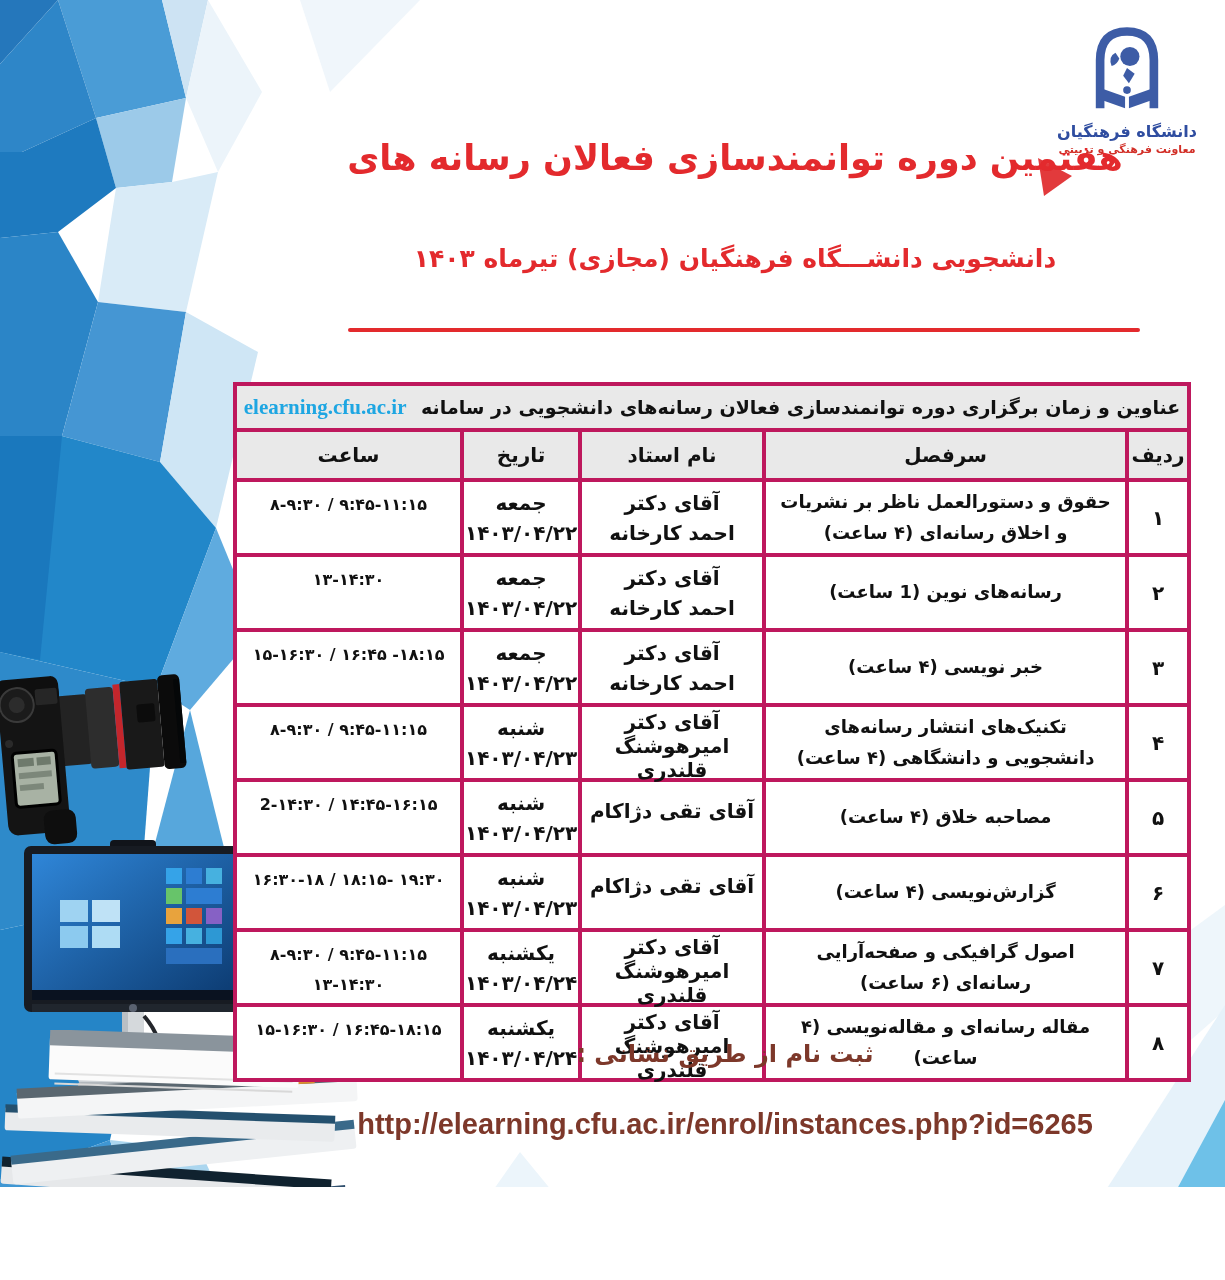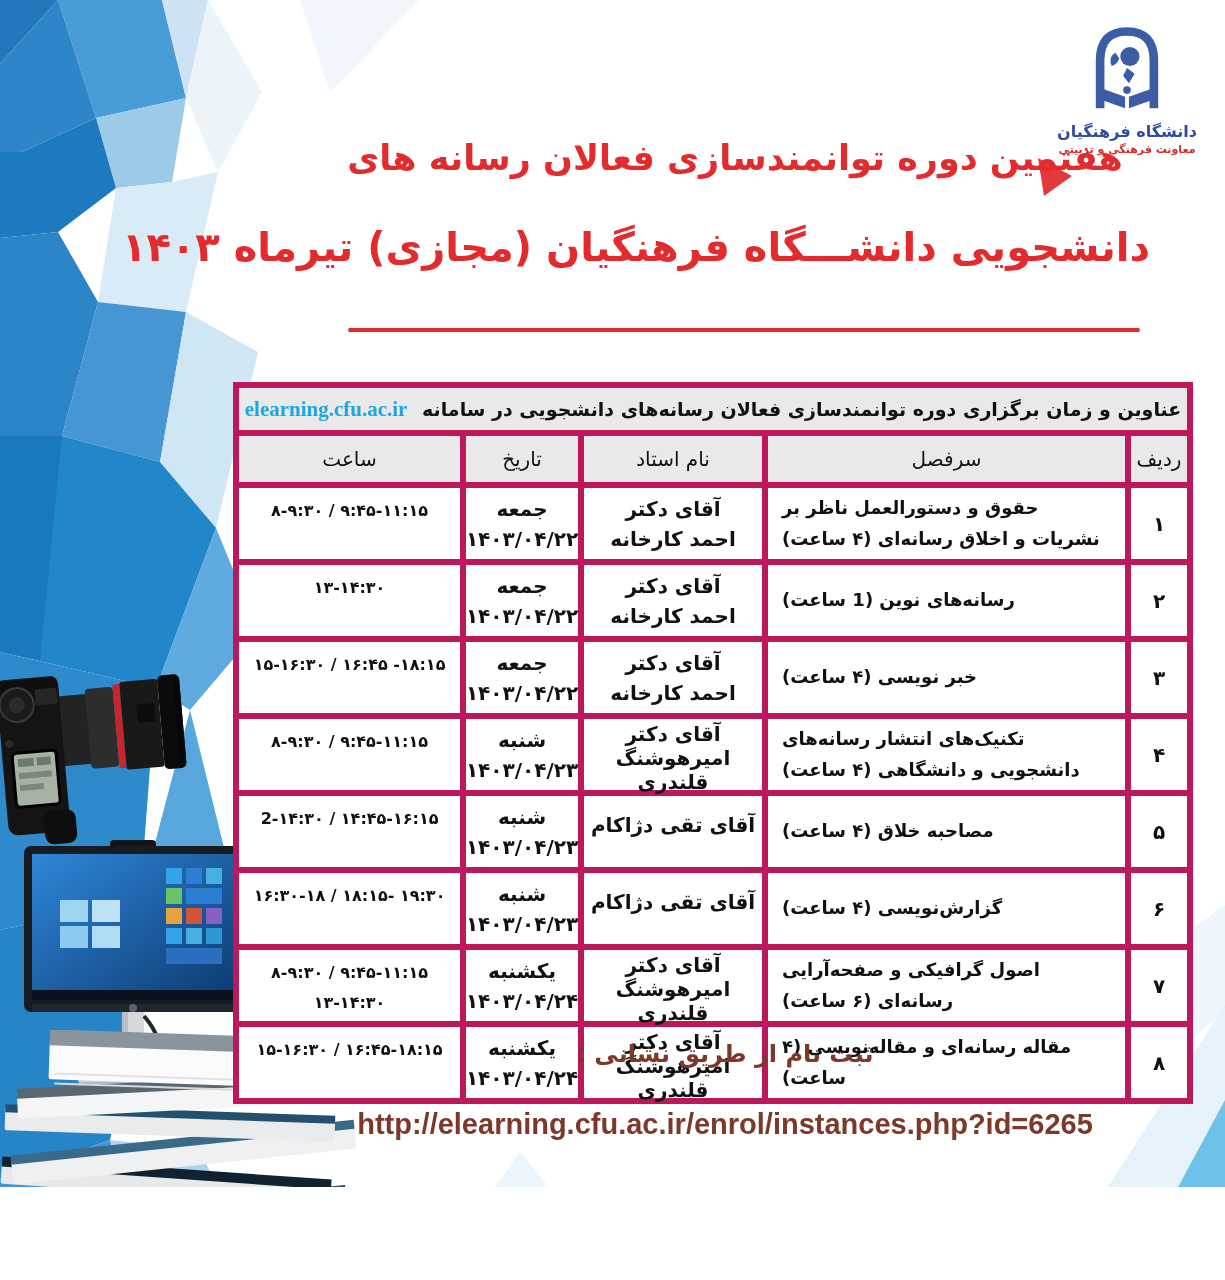--- a/index.html
+++ b/index.html
@@ -8,35 +8,35 @@
   .bg{position:absolute;left:0;top:0;z-index:0;}
   .deco{position:absolute;z-index:1;}
   
   .logo{position:absolute;top:20px;right:28px;width:140px;z-index:2;text-align:center;}
   .logo .uni{font-size:16px;font-weight:700;color:#2f4da0;direction:rtl;margin-top:2px;}
   .logo .dept{font-size:11px;font-weight:700;color:#d22f27;direction:rtl;margin-top:2px;}
   
   .title{position:absolute;left:320px;width:830px;top:138px;z-index:2;direction:rtl;
          text-align:center;color:#e32a2d;font-weight:700;}
   .title .l1{font-size:35px;white-space:nowrap;}
-  .title .l2{font-size:40px;white-space:nowrap;margin-top:46px;}
+  .title .l2{font-size:25px;white-space:nowrap;margin-top:66px;}
   .rule{position:absolute;left:348px;top:328px;width:792px;height:4px;background:#e32a2d;
         border-radius:2px;z-index:2;}
   
   .tblwrap{position:absolute;left:233px;top:382px;width:954px;z-index:3;}
   table{width:100%;border-collapse:collapse;table-layout:fixed;direction:rtl;
         border:3px solid #161616;background:#fff;}
-  td,th{border:6px solid #be185d;color:#111;}
+  td,th{border:4px solid #be185d;color:#111;}
   .caption-td{height:40px;background:#e9e9e9;text-align:center;font-weight:700;font-size:19px;}
   .cap-link{font-family:"Liberation Serif",serif;font-weight:700;font-size:21px;color:#1ea6e2;
             direction:ltr;unicode-bidi:isolate;margin-right:8px;}
-  th{height:44px;background:#e9e9e9;font-size:20px;font-weight:400;text-align:center;}
+  th{height:44px;background:#e9e9e9;font-size:20px;font-weight:700;text-align:center;}
   td{background:#fff;font-weight:700;}
   .c-num{height:69px;text-align:center;vertical-align:middle;font-size:20px;}
-  .c-topic{padding:0 14px;vertical-align:middle;text-align:left;font-size:18px;line-height:1.7;}
+  .c-topic{padding:0 14px;vertical-align:middle;text-align:center;font-size:18px;line-height:1.7;}
   .c-inst,.c-date{padding:0;vertical-align:middle;}
   .cellfx{display:flex;flex-direction:column;justify-content:space-evenly;height:66px;
           align-items:center;font-size:20px;text-align:center;}
   .c-time{vertical-align:top;padding-top:8px;text-align:center;font-size:16px;}
   .c-time div{line-height:30px;white-space:nowrap;}
   .ltr{direction:ltr;unicode-bidi:isolate;text-align:center;}
   
   .reg{position:absolute;left:300px;width:850px;top:1040px;z-index:3;direction:rtl;
        text-align:center;font-size:24px;font-weight:700;color:#7d382a;}
   .url{position:absolute;left:300px;width:850px;top:1108px;z-index:3;text-align:center;

